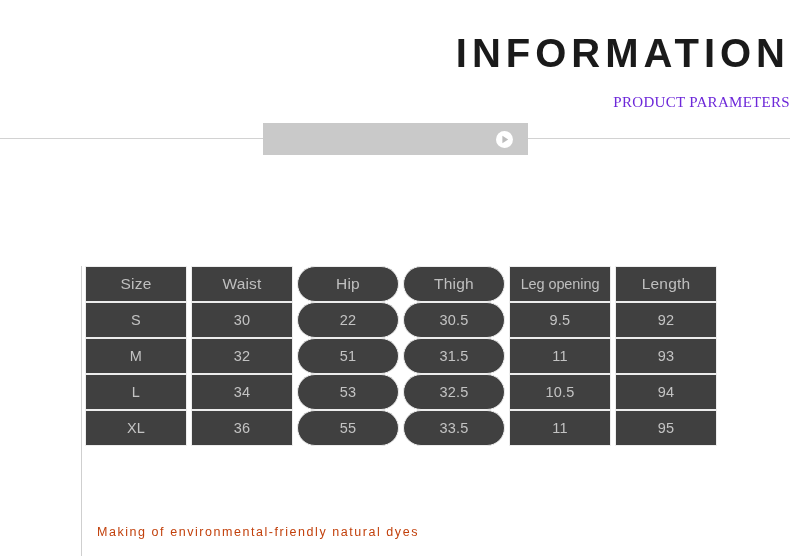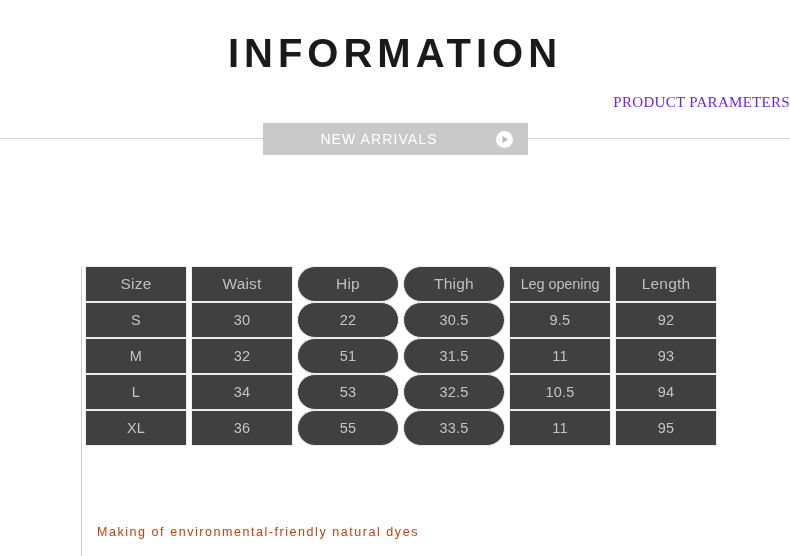--- a/index.html
+++ b/index.html
@@ -15,21 +15,21 @@
     font-family: "Liberation Sans", sans-serif;
     -webkit-font-smoothing: antialiased;
   }
 
   
   .page-title {
     position: absolute;
     top: 28px;
     left: 0;
     width: 790px;
-    text-align: center;
+    text-align: right;
     font-size: 40px;
     font-weight: 700;
     letter-spacing: 5px;
     color: #1a1a1a;
     line-height: 50px;
     white-space: nowrap;
   }
   .page-subtitle {
     position: absolute;
     top: 92px;
@@ -145,21 +145,20 @@
 </head>
 <body>
 
 <div class="page-title">INFORMATION</div>
 
 <div class="page-subtitle">PRODUCT PARAMETERS</div>
 
 <div class="divider-rule"></div>
 
 <div class="banner">
-  <div class="banner-label">NEW ARRIVALS</div>
   <div class="banner-arrow">
     <svg viewBox="0 0 17 17" width="17" height="17" aria-hidden="true">
       <circle cx="8.5" cy="8.5" r="8.5" fill="#ffffff"></circle>
       <polygon points="6.4,4.8 12.2,8.5 6.4,12.2" fill="#bdbdbd"></polygon>
     </svg>
   </div>
 </div>
 
 <div class="left-rule"></div>
 

